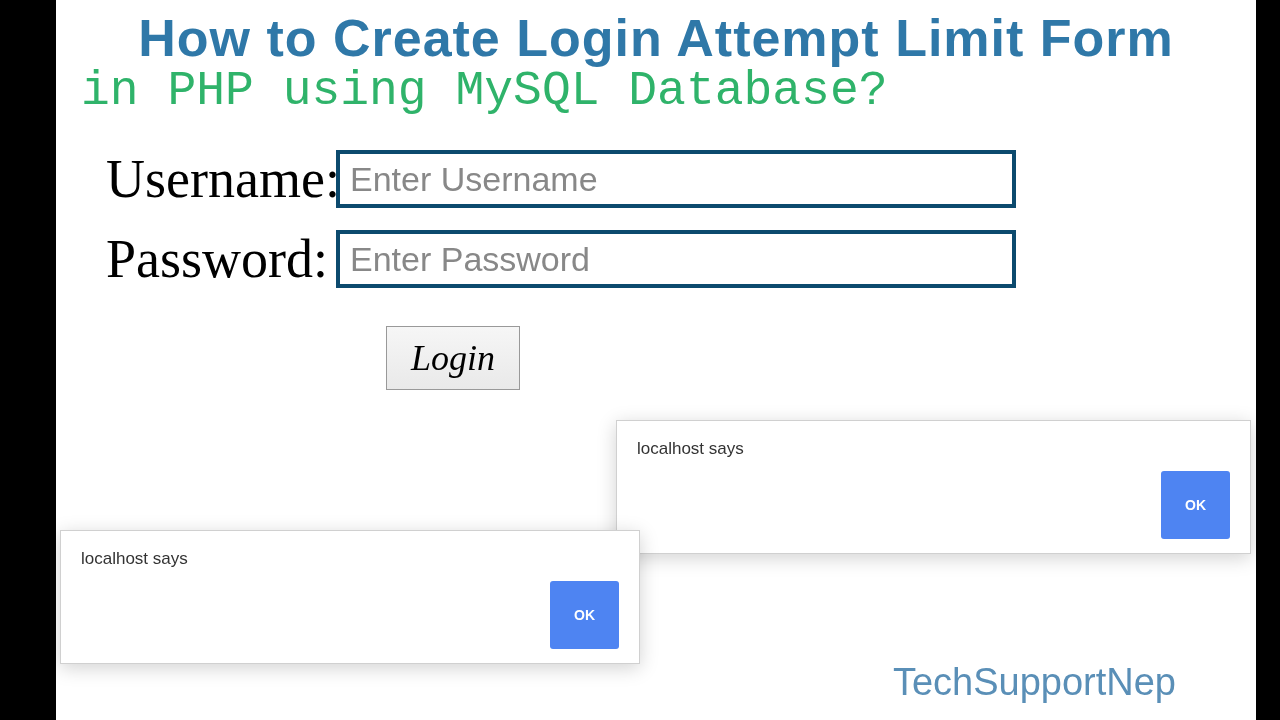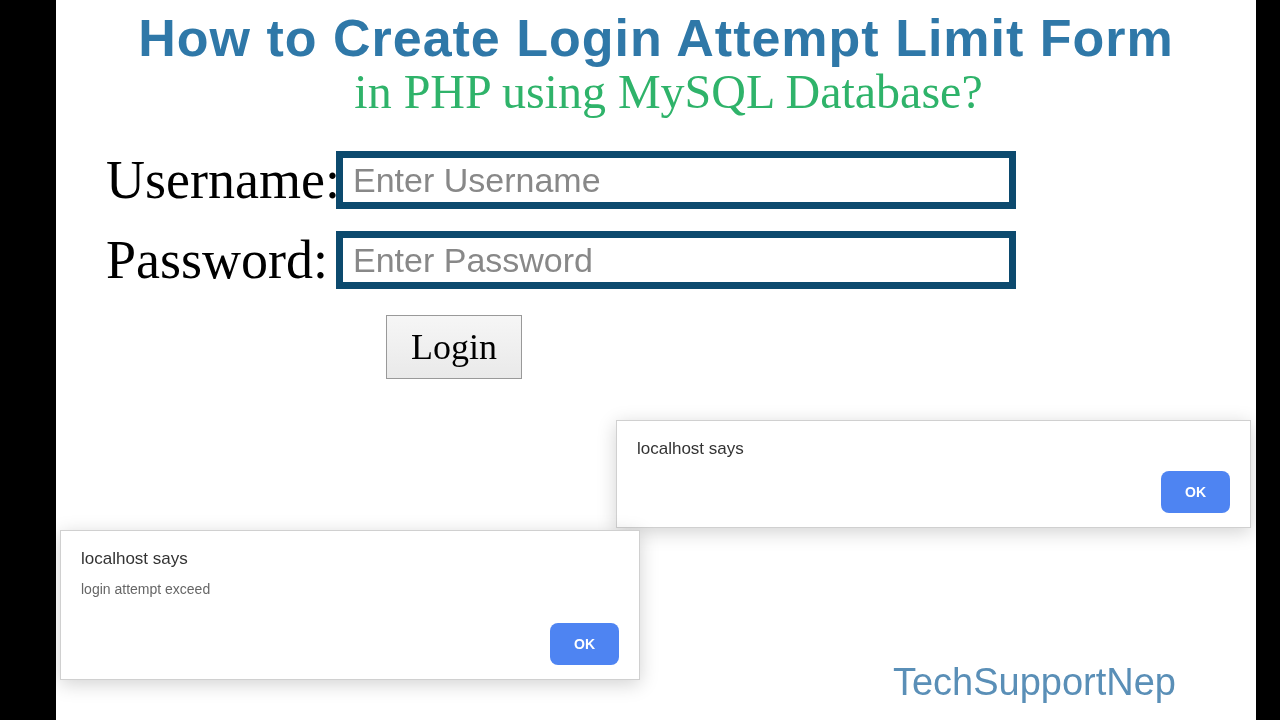--- a/index.html
+++ b/index.html
@@ -22,24 +22,23 @@
   .title-line1 {
     font-family: "Comic Sans MS", cursive, sans-serif;
     font-size: 52px;
     color: #2f78a8;
     text-align: center;
     padding-top: 8px;
     letter-spacing: 1px;
     font-weight: 600;
   }
   .title-line2 {
-    font-family: Liberation Serif, serif;
+    font-family: Liberation Mono, monospace;
     font-size: 48px;
     color: #2fb36a;
-    text-align: center;
     font-weight: 300;
     margin-top: -4px;
     padding-left: 25px;
   }
   .form-area {
     margin-top: 30px;
     padding-left: 50px;
   }
   .form-row {
     display: flex;
@@ -51,34 +50,35 @@
     font-size: 54px;
     color: #000;
     width: 230px;
   }
   .form-input {
     width: 680px;
     height: 58px;
     font-size: 34px;
     color: #888;
     padding: 6px 10px;
-    border: 7px solid #0c4a6e;
+    border: 4px solid #0c4a6e;
     font-family: Arial, sans-serif;
     background: #fff;
   }
   .form-input::placeholder { color: #888; }
   .login-btn {
     margin-left: 280px;
-    margin-top: 6px;
+    margin-top: 18px;
     font-family: "Times New Roman", serif;
     font-size: 36px;
     padding: 10px 24px;
     background: linear-gradient(#f6f6f6, #e9e9e9);
     border: 1px solid #999;
     cursor: pointer;
+    font-style: italic;
   }
   .dialog {
     position: absolute;
     background: #fff;
     border: 1px solid #d0d0d0;
     box-shadow: 0 4px 18px rgba(0,0,0,0.18);
     padding: 18px 20px 14px 20px;
     font-family: "Segoe UI", Arial, sans-serif;
   }
   .dialog-title {
@@ -93,22 +93,22 @@
   }
   .dialog-actions {
     text-align: right;
   }
   .ok-btn {
     background: #4e84f2;
     color: #fff;
     border: none;
     font-size: 14px;
     font-weight: 600;
-    padding: 13px 24px;
-    border-radius: 8px;
+    padding: 26px 24px;
+    border-radius: 3px;
     cursor: pointer;
   }
   .dialog-a {
     left: 560px;
     top: 420px;
     width: 635px;
   }
   .dialog-b {
     left: 4px;
     top: 530px;
@@ -146,21 +146,20 @@
 
   <div class="dialog dialog-a">
     <div class="dialog-title">localhost says</div>
     <div class="dialog-actions">
       <button class="ok-btn">OK</button>
     </div>
   </div>
 
   <div class="dialog dialog-b">
     <div class="dialog-title">localhost says</div>
-    <div class="dialog-msg">login attempt exceed</div>
     <div class="dialog-actions">
       <button class="ok-btn">OK</button>
     </div>
   </div>
 
   <div class="brand">TechSupportNep</div>
 
 </div>
 
 </body></html>

